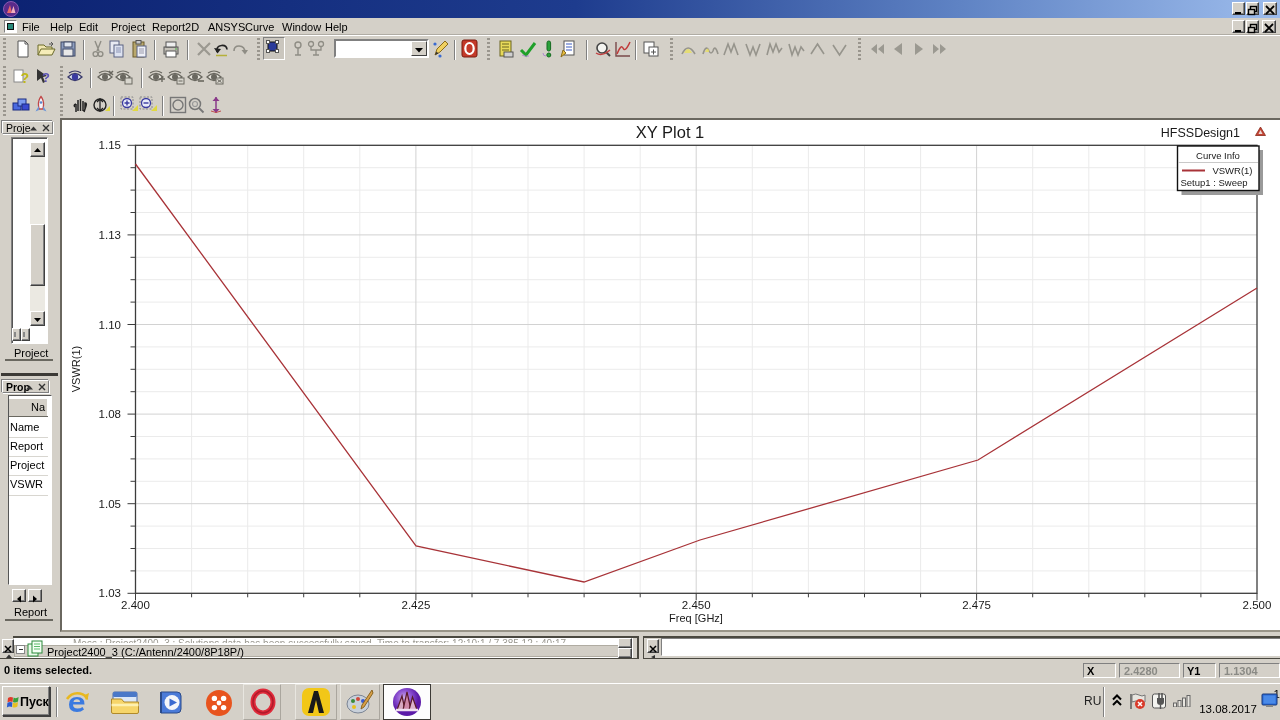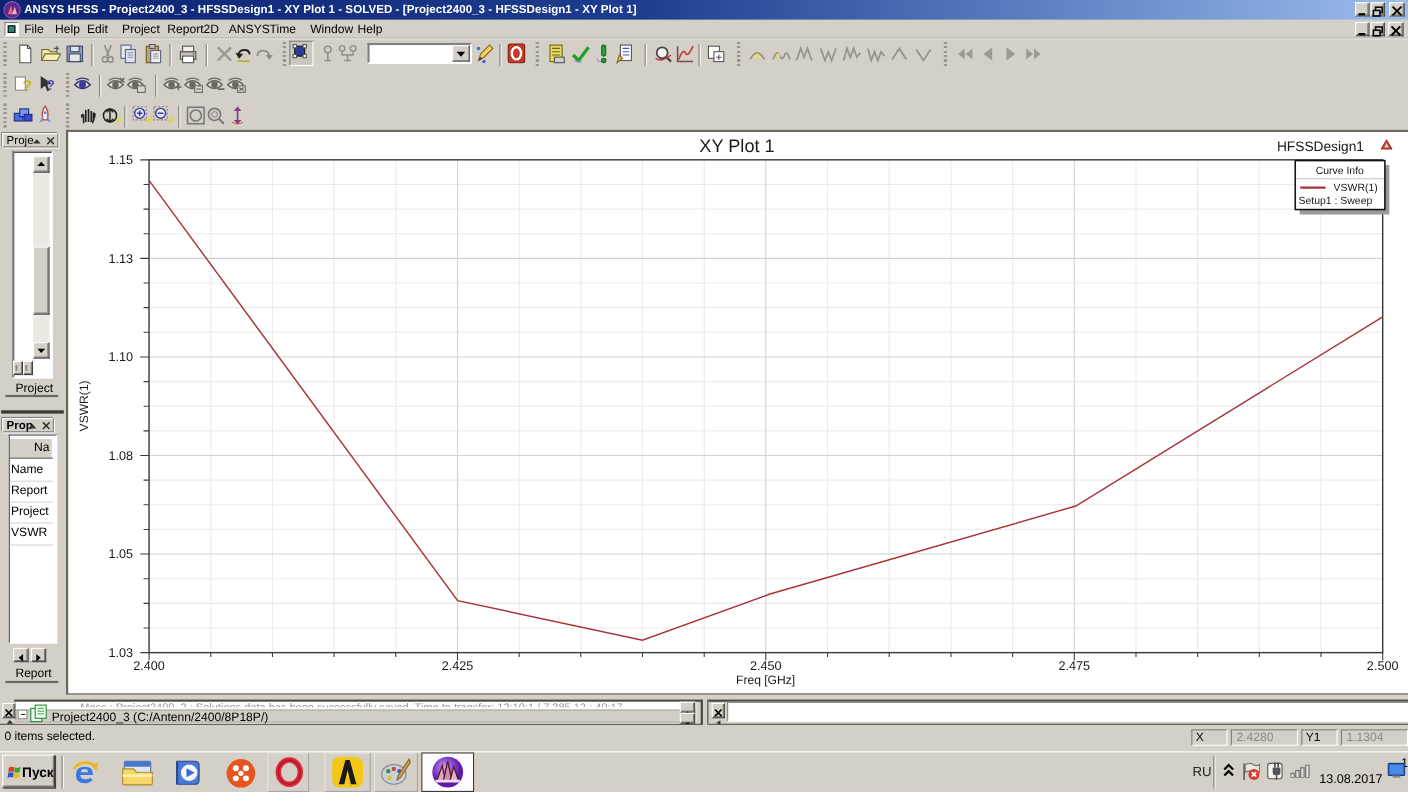--- a/index.html
+++ b/index.html
@@ -15,21 +15,20 @@
 </head>
 <body>
 
 <div class="abs" style="left:0;top:0;width:1280px;height:18px;background:linear-gradient(90deg,#0c2272 0%,#1e3c8e 45%,#5f83c4 75%,#9dbcec 100%);">
   <svg class="abs" style="left:3px;top:1px;" width="16" height="16" viewBox="0 0 16 16">
     <circle cx="8" cy="8" r="7.5" fill="#5a2a8a"></circle>
     <circle cx="8" cy="8" r="7.5" fill="none" stroke="#8a5ab2" stroke-width="1"></circle>
     <path d="M4 12 L7 4 L9 12 Z" fill="#e86a6a"></path>
     <path d="M8 12 L10.5 5 L12.5 12 Z" fill="#f0b0c0"></path>
   </svg>
-  <div class="abs" style="left:22px;top:2.5px;color:#fff;font-size:10.5px;font-weight:bold;white-space:nowrap;letter-spacing:0.05px;">ANSYS HFSS - Project2400_3 - HFSSDesign1 - XY Plot 1 - SOLVED - [Project2400_3 - HFSSDesign1 - XY Plot 1]</div>
   <div class="abs capbtn" style="left:1232px;top:2px;width:13px;height:13px;"><svg width="11" height="11" viewBox="0 0 11 11">
         <rect x="2" y="7" width="6" height="2" fill="#000"></rect>
       </svg></div>
   <div class="abs capbtn" style="left:1246px;top:2px;width:13px;height:13px;"><svg width="11" height="11" viewBox="0 0 11 11">
         <rect x="3.5" y="1.5" width="6" height="5" fill="none" stroke="#000" stroke-width="1.4"></rect>
         <rect x="1.5" y="4.5" width="6" height="5" fill="#d4d0c8" stroke="#000" stroke-width="1.4"></rect>
       </svg></div>
   <div class="abs capbtn" style="left:1263px;top:2px;width:14px;height:13px;"><svg width="12" height="11" viewBox="0 0 12 11">
         <path d="M2 1 L10 9 M10 1 L2 9" stroke="#000" stroke-width="1.8"></path>
       </svg></div>
@@ -38,21 +37,21 @@
 <div class="abs" style="left:0;top:18px;width:1280px;height:18px;background:#d4d0c8;box-shadow:inset 0 -1px 0 #fff, inset 0 -2px 0 #b0aca4;">
   <div class="abs sunken" style="left:4px;top:2px;width:13px;height:13px;background:#fff;">
     <div class="abs" style="left:2px;top:2px;width:7px;height:7px;background:#2a8a7a;border:1px solid #111;"></div>
   </div>
   <div class="abs" style="top:3px;left:22px;font-size:11px;color:#000;">File</div>
   <div class="abs" style="top:3px;left:50px;font-size:11px;color:#000;">Help</div>
   <div class="abs" style="top:3px;left:79px;font-size:11px;color:#000;">Edit</div>
   <div class="abs" style="top:3px;left:111px;font-size:11px;color:#000;">Project</div>
   <div class="abs" style="top:3px;left:152px;font-size:11px;color:#000;">Report2D</div>
   <div class="abs" style="top:3px;left:208px;font-size:11px;color:#000;">ANSYS</div>
-  <div class="abs" style="top:3px;left:245px;font-size:11px;color:#000;">Time</div>
+  <div class="abs" style="top:3px;left:245px;font-size:11px;color:#000;">Curve</div>
   <div class="abs" style="top:3px;left:282px;font-size:11px;color:#000;">Window</div>
   <div class="abs" style="top:3px;left:325px;font-size:11px;color:#000;">Help</div>
   <div class="abs capbtn" style="left:1232px;top:2px;width:13px;height:13px;"><svg width="11" height="11" viewBox="0 0 11 11">
         <rect x="2" y="7" width="6" height="2" fill="#000"></rect>
       </svg></div>
   <div class="abs capbtn" style="left:1246px;top:2px;width:13px;height:13px;"><svg width="11" height="11" viewBox="0 0 11 11">
         <rect x="3.5" y="1.5" width="6" height="5" fill="none" stroke="#000" stroke-width="1.4"></rect>
         <rect x="1.5" y="4.5" width="6" height="5" fill="#d4d0c8" stroke="#000" stroke-width="1.4"></rect>
       </svg></div>
   <div class="abs capbtn" style="left:1262px;top:2px;width:14px;height:13px;"><svg width="12" height="11" viewBox="0 0 12 11">
@@ -464,21 +463,21 @@
         <path d="M2 2 L8 8 M8 2 L2 8" stroke="#000" stroke-width="1.5"></path>
       </svg></div>
     <svg class="abs" style="left:650px;top:22px;" width="6" height="6" viewBox="0 0 6 6">
       <path d="M5 1 L1 3 L5 5 Z" fill="#333"></path>
     </svg>
     <div class="abs" style="left:661px;top:6px;width:619px;height:18px;background:#fff;border:1px solid #808080;border-right:none;border-bottom-color:#fff;"></div>
     <div class="abs" style="left:0px;top:25.5px;width:638px;height:1.5px;background:#4a4840;"></div>
     <div class="abs" style="left:644px;top:25.5px;width:636px;height:1.5px;background:#4a4840;"></div>
   </div>
 
-<div id="statusbar" class="abs" style="left:0;top:659px;width:1280px;height:24px;background:#d4d0c8;">
+<div id="statusbar" class="abs" style="left:0;top:659px;width:1280px;height:24px;background:#d4d0c8;font-weight:bold;">
   <div class="abs" style="left:4px;top:5px;font-size:11px;color:#000;">0 items selected.</div>
   <div class="abs sunken" style="left:1083px;top:4px;width:33px;height:15px;">
       <div class="abs" style="left:3px;top:1px;font-size:11px;">X</div>
     </div>
   <div class="abs sunken" style="left:1119px;top:4px;width:61px;height:15px;">
       <div class="abs" style="left:4px;top:1px;font-size:11px;color:#8a8a85;">2.4280</div>
     </div>
   <div class="abs sunken" style="left:1183px;top:4px;width:33px;height:15px;">
       <div class="abs" style="left:3px;top:1px;font-size:11px;">Y1</div>
     </div>

